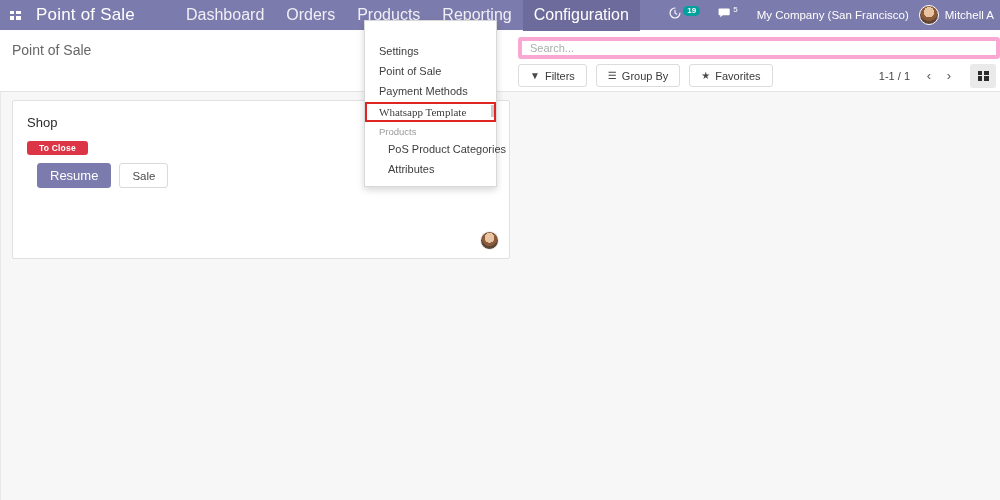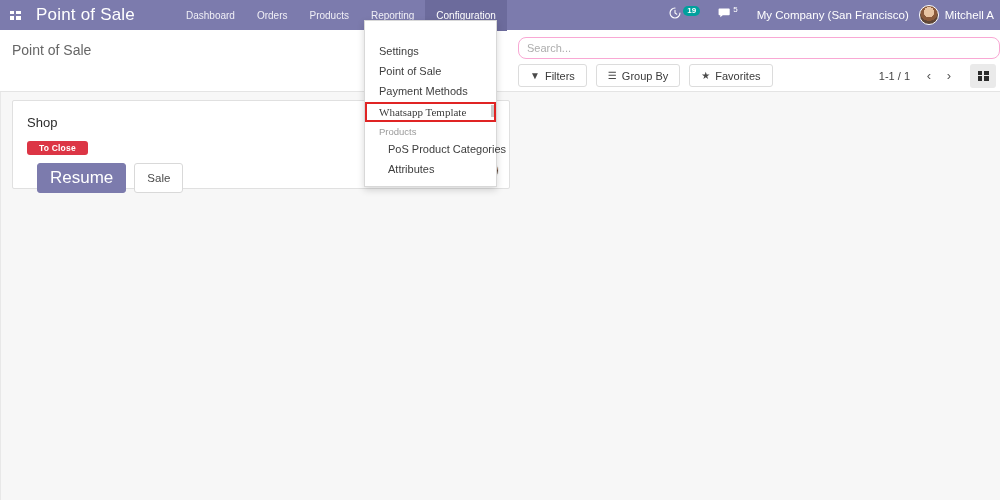--- a/index.html
+++ b/index.html
@@ -33,21 +33,21 @@
   }
   .apps-grid i { background: #ffffff; display: block; }
   .brand {
     font-size: 17px; font-weight: 400; color: #ffffff;
     padding: 0 8px 0 6px; letter-spacing: .2px;
     white-space: nowrap; cursor: pointer;
   }
   .nav-items { display: flex; align-items: center; height: 30px; margin-left: 32px; }
   .nav-item {
     height: 25px; display: flex; align-items: center;
-    padding: 16px 11px; font-size: 10px; color: #f0eff6;
+    padding: 16px 11px; font-size: 16px; color: #f0eff6;
     white-space: nowrap; cursor: pointer;
   }
   .nav-item.active { background: #6c6b9c; color: #ffffff; }
   .nav-right {
     margin-left: auto; display: flex; align-items: center;
     height: 34px; padding-right: 0px; gap: 0;
   }
   .nav-tool {
     display: flex; align-items: flex-start; height: 30px;
     padding: 0 9px; cursor: pointer; position: relative;
@@ -75,21 +75,21 @@
   .control-panel {
     position: absolute; top: 30px; left: 510px;
     width: 490px; height: 62px;
     background: #ffffff;
     border-bottom: 1px solid #e4e4e4;
     z-index: 10;
   }
   .searchview {
     position: absolute; top: 7px; left: 8px; right: 0px;
     height: 22px;
-    border: 1px solid #f9a8d4; border-radius: 8px;
+    border: 4px solid #f9a8d4; border-radius: 3px;
     background: #fff;
     display: flex; align-items: center; padding: 0 8px;
   }
   .searchview input {
     border: 0; outline: 0; font-size: 11px; color: #444;
     width: 100%; background: transparent;
     font-family: "Liberation Sans", sans-serif;
   }
   .searchview input::placeholder { color: #adadad; }
   .cp-bottom {
@@ -132,39 +132,39 @@
     display: flex; align-items: flex-start;
     padding: 12px 0 0 12px;
     z-index: 5;
   }
   .breadcrumb-title { font-size: 14px; color: #666666; font-weight: 400; }
 
   
   .content-area { position: absolute; top: 92px; left: 0; width: 1000px; height: 408px; background: #f7f7f7; }
   .kanban-card {
     position: absolute; top: 8px; left: 12px;
-    width: 498px; height: 89px;
+    width: 498px; height: 159px;
     background: #ffffff;
     border: 1px solid #e0e0e0;
     border-radius: 2px;
     padding: 14px 14px 0 14px;
   }
   .card-title { font-size: 13px; color: #2b2b2b; margin-bottom: 7px; }
   .to-close-badge {
     display: inline-block;
     background: #dc3545; color: #ffffff;
     font-size: 8.5px; font-weight: bold;
     padding: 2px 12px; border-radius: 3px;
     letter-spacing: .2px;
   }
   .card-buttons { position: absolute; top: 62px; left: 24px; display: flex; gap: 8px; }
   .btn-resume {
     background: #7c7bad; color: #ffffff;
     border: 1px solid #7c7bad; border-radius: 3px;
-    font-size: 17px; padding: 4px 12px; cursor: pointer;
+    font-size: 13px; padding: 4px 12px; cursor: pointer;
     font-family: "Liberation Sans", sans-serif;
   }
   .btn-close {
     background: #ffffff; color: #4a4a4a;
     border: 1px solid #d9d9d9; border-radius: 3px;
     font-size: 11.5px; padding: 4px 12px; cursor: pointer;
     font-family: "Liberation Sans", sans-serif;
   }
   .card-avatar {
     position: absolute; right: 10px; bottom: 8px;

